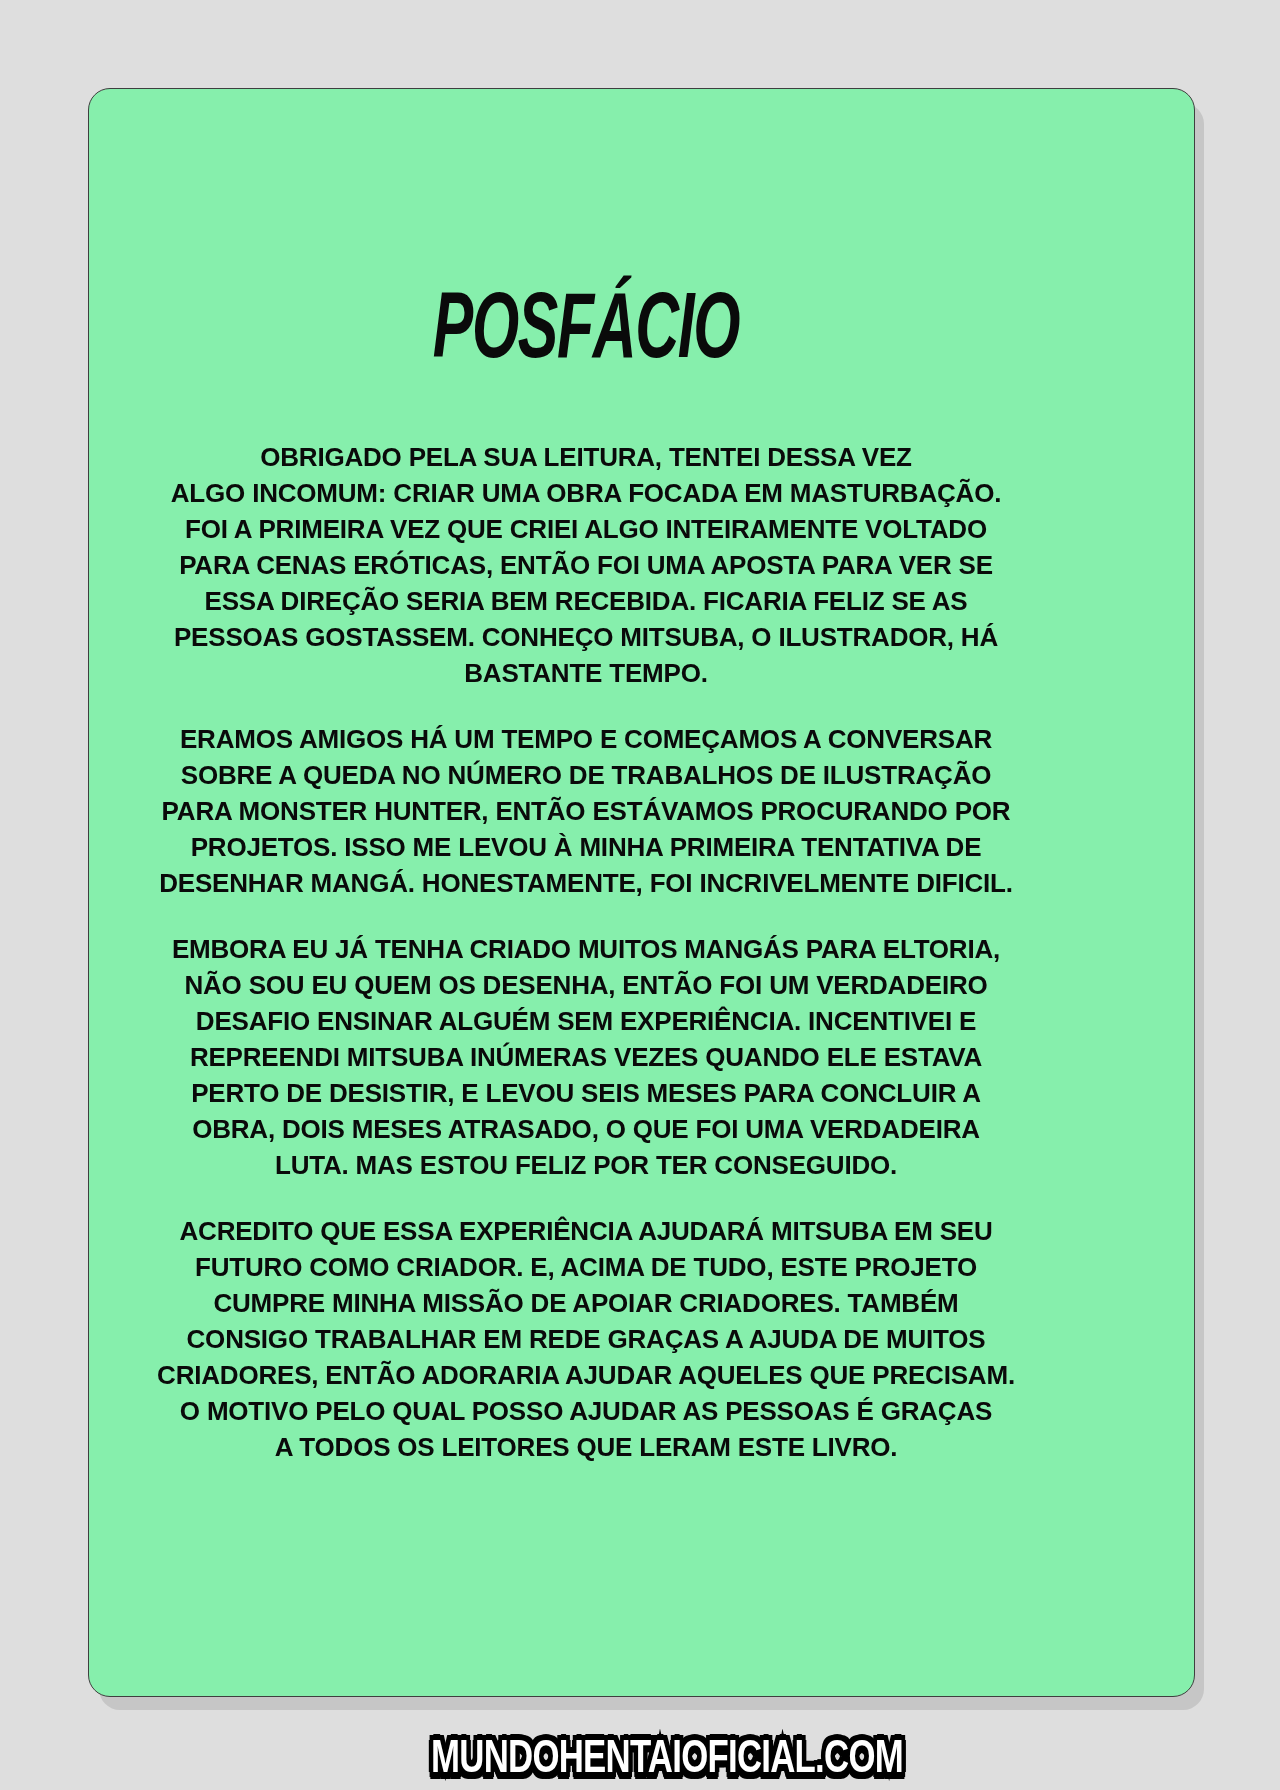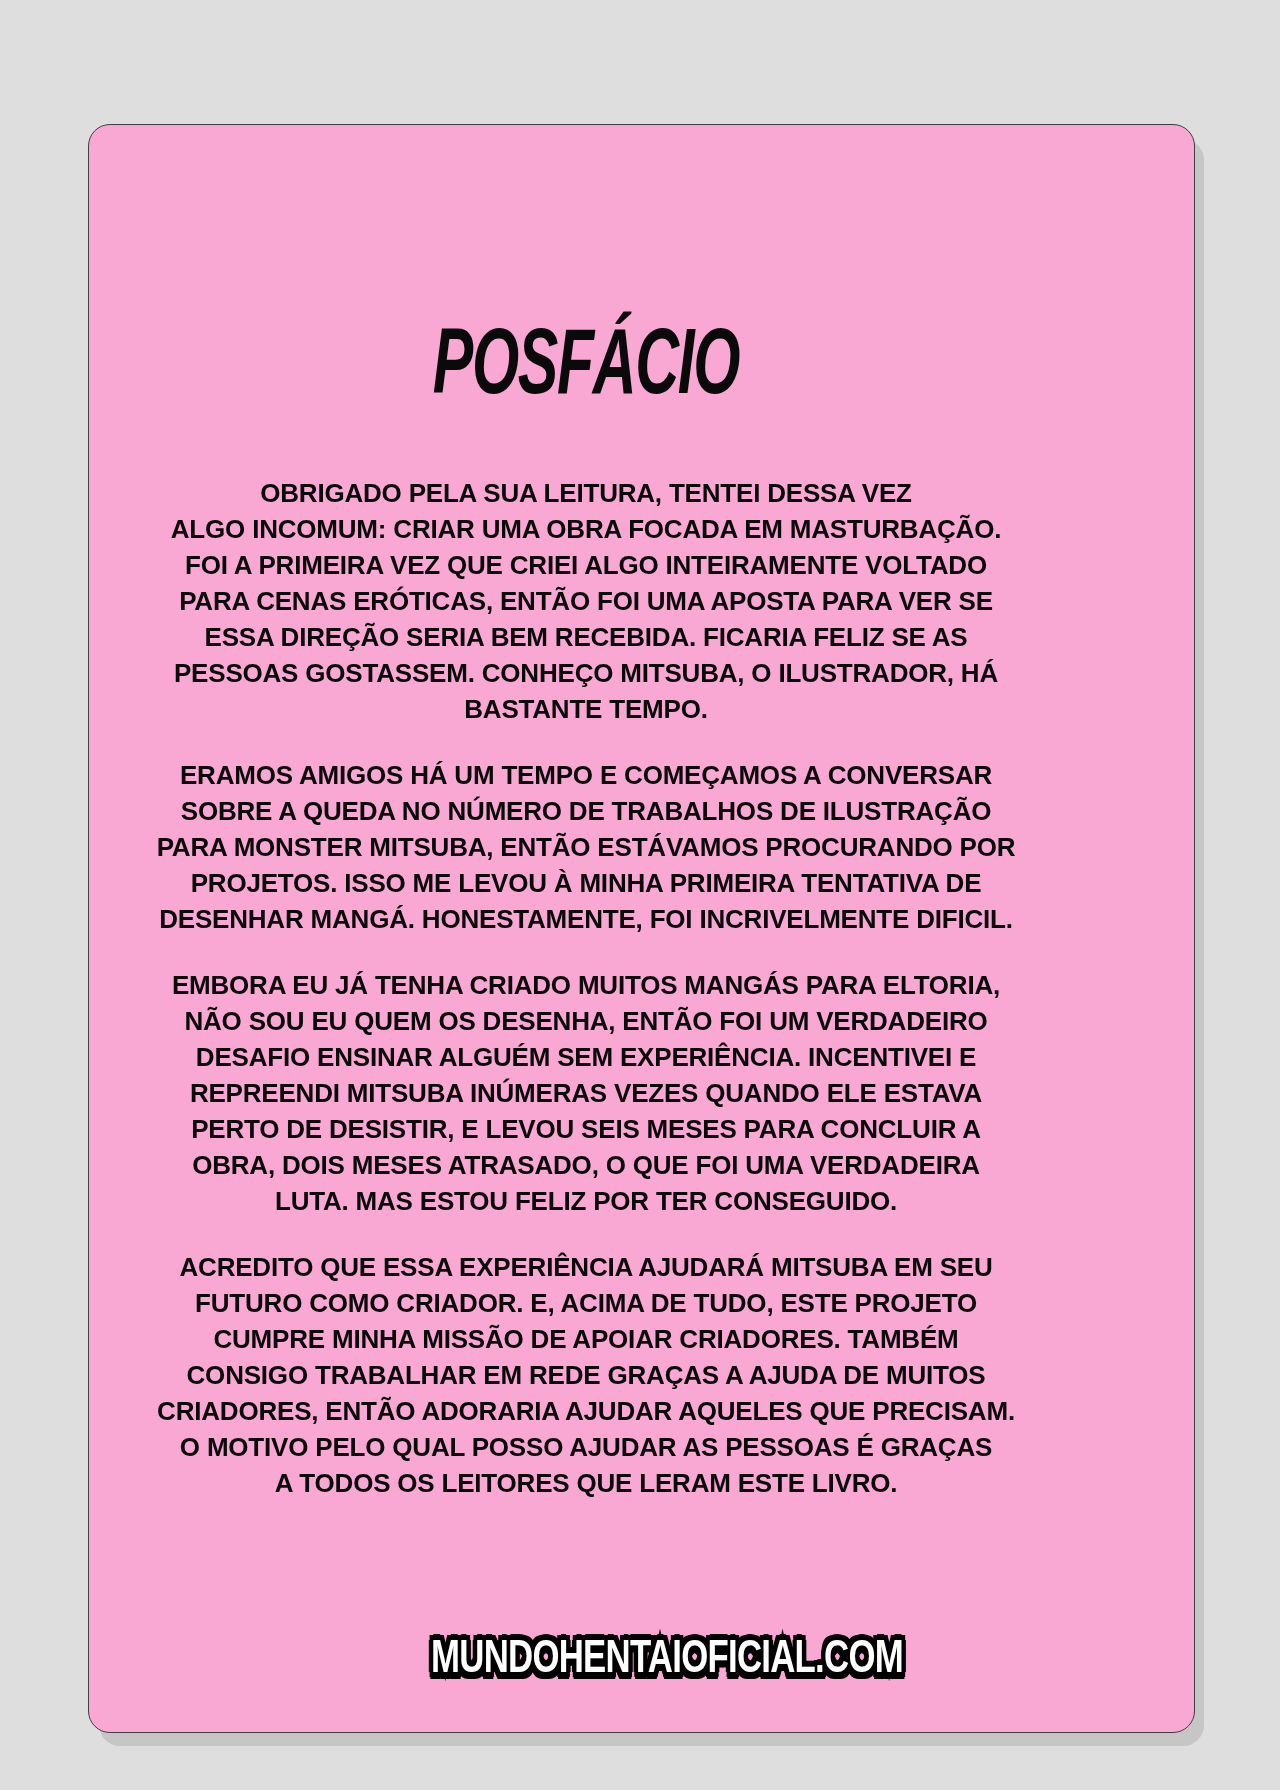--- a/index.html
+++ b/index.html
@@ -10,25 +10,24 @@
     font-family: "Liberation Sans", sans-serif;
     position: relative;
     overflow: hidden;
   }
   .page-card {
     position: absolute;
     left: 88px;
     top: 88px;
     width: 1105px;
     height: 1607px;
-    background: #f9a8d4;
+    background: #86efac;
     border: 1.5px solid #3f3f3f;
     border-radius: 22px;
     box-shadow: 10px 14px 0 -1px #c6c6c6;
-    margin-top: 36px;
   }
   .content {
     position: absolute;
     left: 47px;
     top: 0;
     width: 900px;
     text-align: center;
     color: #0a0a0a;
   }
   .afterword-title {
@@ -49,21 +48,21 @@
     font-size: 26px;
     font-weight: bold;
     line-height: 36px;
     letter-spacing: -0.2px;
     white-space: pre;
     margin: 0 0 30px 0;
   }
   .watermark {
     position: absolute;
     left: 667px;
-    top: 1632px;
+    top: 1732px;
     transform: translateX(-50%);
   }
   .watermark-text {
     display: inline-block;
     font-weight: bold;
     font-size: 47px;
     line-height: 1;
     letter-spacing: -1px;
     white-space: nowrap;
     transform: scaleX(0.74);
@@ -86,21 +85,21 @@
     <div class="paragraphs">
       <p class="paragraph">OBRIGADO PELA SUA LEITURA, TENTEI DESSA VEZ
 ALGO INCOMUM: CRIAR UMA OBRA FOCADA EM MASTURBAÇÃO.
 FOI A PRIMEIRA VEZ QUE CRIEI ALGO INTEIRAMENTE VOLTADO
 PARA CENAS ERÓTICAS, ENTÃO FOI UMA APOSTA PARA VER SE
 ESSA DIREÇÃO SERIA BEM RECEBIDA. FICARIA FELIZ SE AS
 PESSOAS GOSTASSEM. CONHEÇO MITSUBA, O ILUSTRADOR, HÁ
 BASTANTE TEMPO.</p>
       <p class="paragraph">ERAMOS AMIGOS HÁ UM TEMPO E COMEÇAMOS A CONVERSAR
 SOBRE A QUEDA NO NÚMERO DE TRABALHOS DE ILUSTRAÇÃO
-PARA MONSTER MITSUBA, ENTÃO ESTÁVAMOS PROCURANDO POR
+PARA MONSTER HUNTER, ENTÃO ESTÁVAMOS PROCURANDO POR
 PROJETOS. ISSO ME LEVOU À MINHA PRIMEIRA TENTATIVA DE
 DESENHAR MANGÁ. HONESTAMENTE, FOI INCRIVELMENTE DIFICIL.</p>
       <p class="paragraph">EMBORA EU JÁ TENHA CRIADO MUITOS MANGÁS PARA ELTORIA,
 NÃO SOU EU QUEM OS DESENHA, ENTÃO FOI UM VERDADEIRO
 DESAFIO ENSINAR ALGUÉM SEM EXPERIÊNCIA. INCENTIVEI E
 REPREENDI MITSUBA INÚMERAS VEZES QUANDO ELE ESTAVA
 PERTO DE DESISTIR, E LEVOU SEIS MESES PARA CONCLUIR A
 OBRA, DOIS MESES ATRASADO, O QUE FOI UMA VERDADEIRA
 LUTA. MAS ESTOU FELIZ POR TER CONSEGUIDO.</p>
       <p class="paragraph">ACREDITO QUE ESSA EXPERIÊNCIA AJUDARÁ MITSUBA EM SEU

